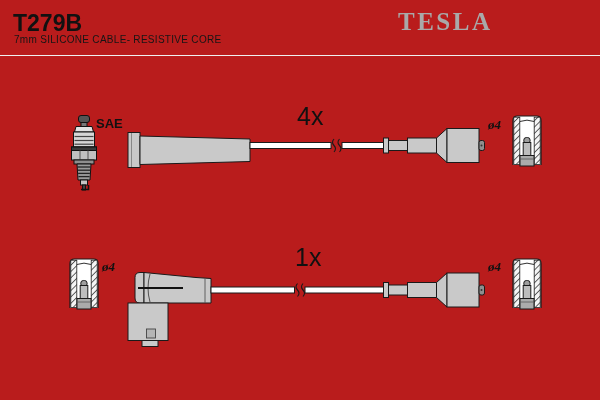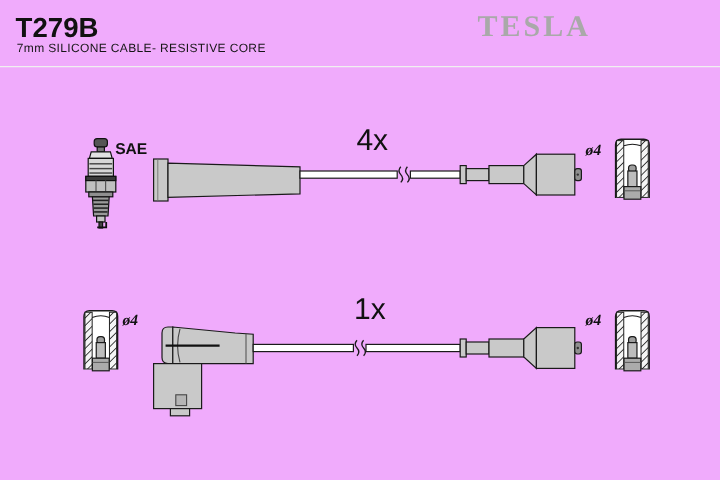--- a/index.html
+++ b/index.html
@@ -1,17 +1,17 @@
 <!DOCTYPE html>
 <html><head>
 <meta charset="utf-8">
 <style>
   html,body{margin:0;padding:0;}
   body{width:600px;height:400px;overflow:hidden;background:#fff;}
-  .page{position:relative;width:600px;height:400px;background:#f0abfc;}
+  .page{position:relative;width:600px;height:400px;background:#b91c1c;}
   svg{display:block;}
   text{user-select:none;}
   .t-part{font-family:"Liberation Sans",sans-serif;font-weight:bold;font-size:23px;fill:#111;}
   .t-sub{font-family:"Liberation Sans",sans-serif;font-size:10px;letter-spacing:.3px;fill:#161616;}
   .t-brand{font-family:"Liberation Serif",serif;font-weight:bold;font-size:25px;letter-spacing:2.5px;fill:#a9a9a9;}
   .t-qty{font-family:"Liberation Sans",sans-serif;font-size:25px;fill:#111;}
   .t-sae{font-family:"Liberation Sans",sans-serif;font-weight:bold;font-size:13px;fill:#111;}
   .t-dia{font-family:"Liberation Serif",serif;font-weight:bold;font-style:italic;font-size:13px;fill:#111;}
 </style>
 </head>

